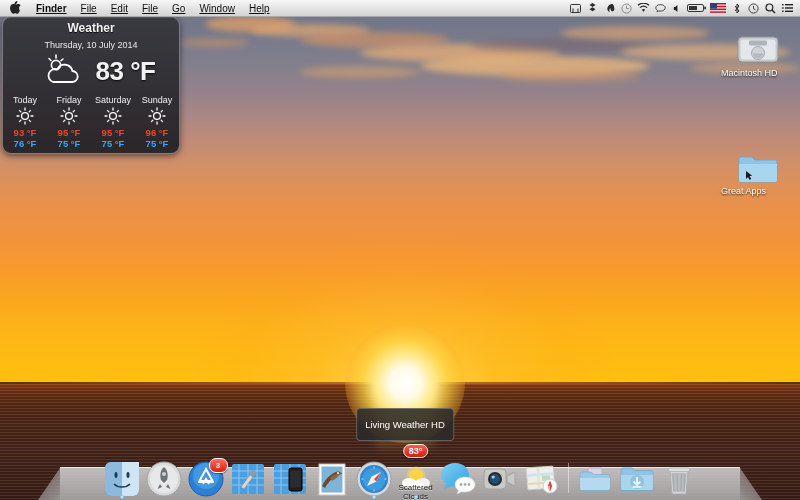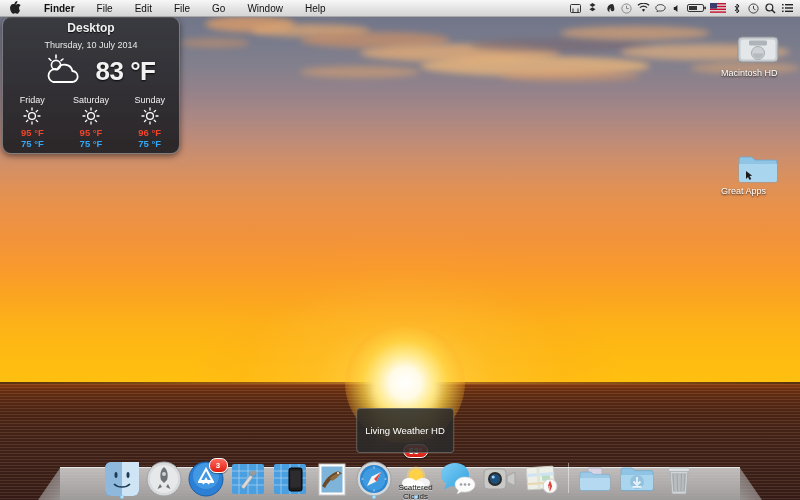--- a/index.html
+++ b/index.html
@@ -37,21 +37,21 @@
     background:linear-gradient(to bottom,rgba(255,240,190,.95),rgba(255,190,90,.45),rgba(255,150,60,0));
     filter:blur(4px);}
   .horizon-line{position:absolute;left:0;right:0;top:382px;height:2px;
     background:linear-gradient(to right,rgba(60,25,15,.85),rgba(120,55,25,.6) 45%,rgba(255,220,150,.5) 50%,rgba(120,55,25,.6) 55%,rgba(60,25,15,.85));}
 
   
   #menubar{position:absolute;left:0;top:0;width:800px;height:16px;
     background:linear-gradient(to bottom,#f7f7f7,#e3e3e3 55%,#d4d4d4);
     border-bottom:1px solid #a9a9a9;display:flex;align-items:center;
     font-size:10px;color:#111;z-index:50;}
-  .mb-left{display:flex;align-items:center;gap:8px;padding-left:6px;}
+  .mb-left{display:flex;align-items:center;gap:0;padding-left:6px;text-decoration:underline;}
   .mb-item{padding:0 7px;line-height:15px;height:15px;cursor:default;white-space:nowrap;}
   .mb-item.bold{font-weight:bold;}
   .apple{font-size:12px;padding:0 8px 0 4px;line-height:14px;}
   .mb-right{margin-left:auto;display:flex;align-items:center;gap:0;padding-right:4px;}
   .mb-ico{width:17px;height:15px;display:flex;align-items:center;justify-content:center;
     font-size:10px;color:#2b2b2b;}
   .mb-ico svg{display:block;}
 
   
   #widget{position:absolute;left:2px;top:16px;width:176px;height:136px;
@@ -100,21 +100,21 @@
   .dock-dot{position:absolute;bottom:-1px;left:50%;transform:translateX(-50%);
     width:4px;height:4px;border-radius:50%;
     background:radial-gradient(circle,#dff3ff 0%,#7fd0ff 55%,rgba(90,190,255,0) 100%);}
   .badge{position:absolute;top:-2px;right:-3px;min-width:13px;height:13px;
     border-radius:7px;background:linear-gradient(to bottom,#ff6b5e,#e01d0e);
     border:1.2px solid #fff;color:#fff;font-size:8px;font-weight:bold;
     display:flex;align-items:center;justify-content:center;padding:0 2px;
     box-shadow:0 1px 1px rgba(0,0,0,.4);}
   .tooltip{position:absolute;left:405px;top:408px;transform:translateX(-50%);
     background:rgba(42,42,42,.88);color:#fff;font-size:9.5px;
-    padding:16px 8px;border-radius:4px;white-space:nowrap;z-index:35;
+    padding:10px 8px;border-radius:4px;white-space:nowrap;z-index:35;
     border:1px solid rgba(255,255,255,.25);}
   .lw-badge{position:absolute;left:50%;transform:translateX(-50%);top:-16px;
     background:linear-gradient(to bottom,#ff5c52,#d61b10);border:1.5px solid #fff;
     border-radius:9px;color:#fff;font-size:9px;font-weight:bold;padding:1px 5px;
     box-shadow:0 1px 2px rgba(0,0,0,.45);}
   .lw-cap{position:absolute;left:50%;transform:translateX(-50%);bottom:-3px;
     font-size:8px;color:#1d1d1d;line-height:9px;text-align:center;width:56px;
     text-shadow:0 1px 0 rgba(255,255,255,.55);}
 </style>
 </head>
@@ -246,37 +246,50 @@
               <rect x="3" y="4.3" width="8" height="1.4"></rect>
               <rect x="0" y="7.6" width="1.6" height="1.4"></rect>
               <rect x="3" y="7.6" width="8" height="1.4"></rect>
             </g>
           </svg>
         </div>
     </div>
   </div>
 
   <div id="widget">
-    <div class="w-city">Desktop</div>
+    <div class="w-city">Weather</div>
     <div class="w-date">Thursday, 10 July 2014</div>
     <div class="w-now">
       <div>
         <svg width="46" height="34" viewBox="0 0 46 34">
           <g stroke="#fff" stroke-width="1.6" stroke-linecap="round">
             <path d="M16 3v3M9 6.5l2 2M23 7l-2 1.6"></path>
           </g>
           <circle cx="16" cy="13" r="4.6" fill="none" stroke="#fff" stroke-width="1.6"></circle>
           <path d="M13 30h19a5.5 5.5 0 00.4-11 8 8 0 00-15.1-1.6A5.3 5.3 0 0013 30z" fill="none" stroke="#fff" stroke-width="1.8"></path>
         </svg>
       </div>
       <div class="w-temp">
         <span>83</span> <span>°F</span>
       </div>
     </div>
     <div class="w-days">
+      <div class="w-day">
+        <div class="w-dname">Today</div>
+        <div class="w-dicon">
+          <svg width="18" height="18" viewBox="0 0 18 18">
+              <circle cx="9" cy="9" r="3.4" fill="none" stroke="#fff" stroke-width="1.3"></circle>
+              <g stroke="#fff" stroke-width="1.3" stroke-linecap="round">
+                <path d="M9 1v2M9 15v2M1 9h2M15 9h2M3.4 3.4l1.4 1.4M13.2 13.2l1.4 1.4M14.6 3.4l-1.4 1.4M4.8 13.2l-1.4 1.4"></path>
+              </g>
+            </svg>
+        </div>
+        <div class="w-hi">93 °F</div>
+        <div class="w-lo">76 °F</div>
+      </div>
       <div class="w-day">
         <div class="w-dname">Friday</div>
         <div class="w-dicon">
           <svg width="18" height="18" viewBox="0 0 18 18">
               <circle cx="9" cy="9" r="3.4" fill="none" stroke="#fff" stroke-width="1.3"></circle>
               <g stroke="#fff" stroke-width="1.3" stroke-linecap="round">
                 <path d="M9 1v2M9 15v2M1 9h2M15 9h2M3.4 3.4l1.4 1.4M13.2 13.2l1.4 1.4M14.6 3.4l-1.4 1.4M4.8 13.2l-1.4 1.4"></path>
               </g>
             </svg>
         </div>

